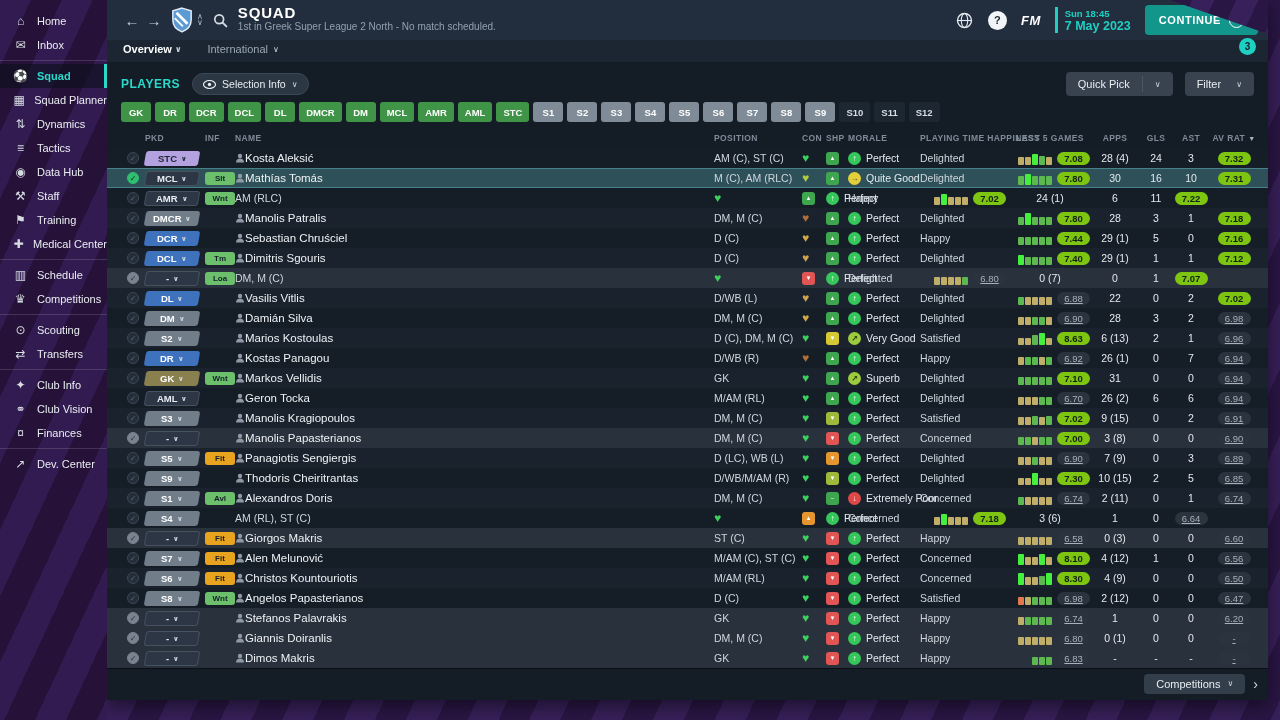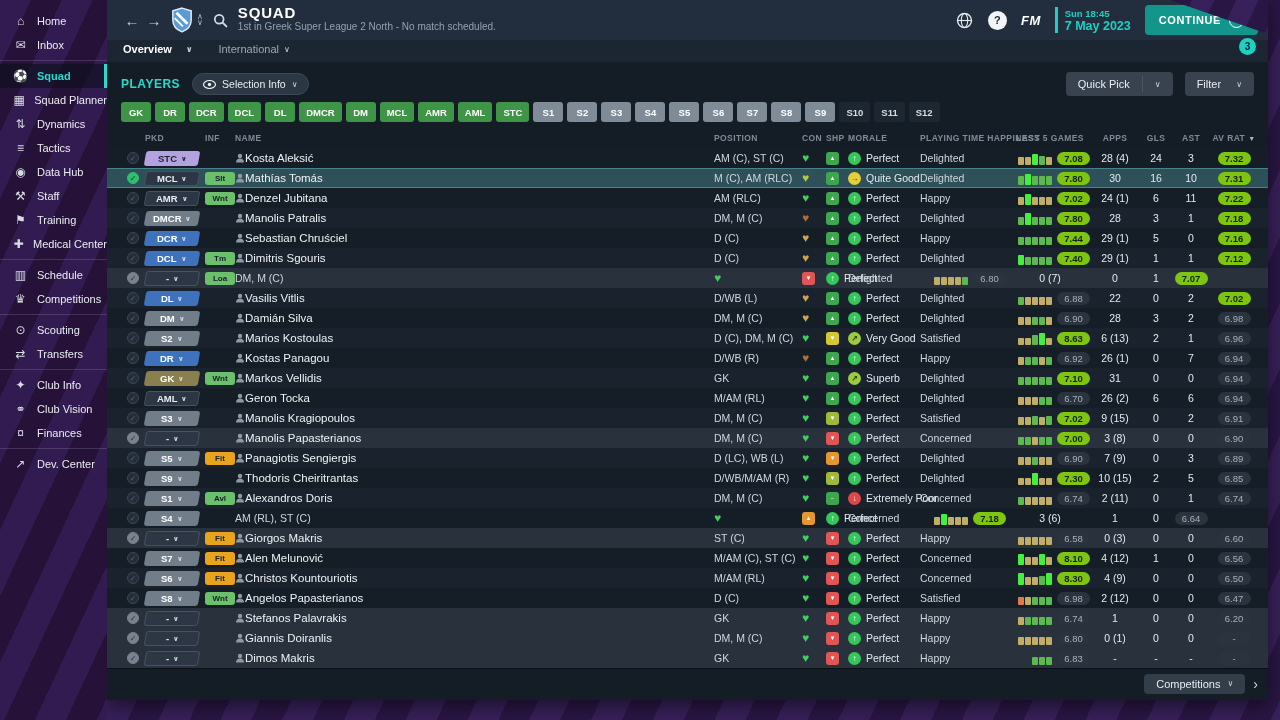--- a/index.html
+++ b/index.html
@@ -141,21 +141,21 @@
   .m-text { font-size:10.5px; color:#e4e9ee; }
   .happy-cell { font-size:10.5px; color:#cfd6dd; white-space:nowrap; }
 
   .last5 { display:flex; align-items:center; justify-content:flex-end; gap:5px; padding-right:2px; }
   .bars { display:flex; align-items:flex-end; gap:1px; height:14px; }
   .bar { width:6px; border-radius:1px; }
   .bar-G{background:#45ef3e;} .bar-g{background:#5cb84f;} .bar-t{background:#c0ad68;} .bar-o{background:#e2784e;} .bar-e{background:transparent;}
   .pill { min-width:33px; height:13px; border-radius:8px; display:flex; align-items:center; justify-content:center;
     font-size:9.5px; font-weight:bold; }
   .pill-green { background:#7dc510; color:#142019; }
-  .pill-none { background:#2a333e; color:#a7b1bc; font-weight:normal; }
+  .pill-none { background:#2a333e; color:#a7b1bc; font-weight:normal;text-decoration:underline; }
   .num-cell { text-align:center; font-size:10.5px; color:#e4e9ee; }
   .av-cell { display:flex; justify-content:center; }
 
   .table-footer { height:30px; border-top:1px solid #0b1016; display:flex; align-items:center; justify-content:flex-end; gap:8px; padding-right:10px; }
   .comp-btn { background:#333e4b; border:none; border-radius:4px; color:#e6ebf0; font-size:11px; height:20px; padding:0 12px; display:flex; align-items:center; gap:7px; cursor:pointer; }
   .next-btn { background:none; border:none; color:#cfd6dd; font-size:14px; cursor:pointer; }
 
   svg { display:block; }
 </style>
 </head>
@@ -296,21 +296,21 @@
           <span>CONTINUE</span>
           <span class="c-arrow">›</span>
         </button>
       </div>
       <div class="purple-corner"></div>
     </header>
     <div class="notif-badge">3</div>
 
     <nav class="tabbar" id="tabbar">
         <div class="t-wrap tab active">
-          <span style="display:flex;gap:14px;align-items:center">
+          <span style="display:flex;gap:3px;align-items:center">
             <span>Overview</span>
             <span class="chev">∨</span>
           </span>
           <span class="t-underline"></span>
         </div>
         <div class="t-wrap tab">
           <span style="display:flex;gap:5px;align-items:center">
             <span>International</span>
             <span class="chev">∨</span>
           </span>
@@ -488,29 +488,20 @@
             </span>
             <span>
               <span class="pkd-badge pkd-dark">
                 <span>AMR</span>
                 <span class="chev">∨</span>
               </span>
             </span>
             <span>
               <span class="inf-badge inf-green">Wnt</span>
             </span>
-            <span class="name-cell">
-              <span class="p-icon">
-                <svg width="10" height="10" viewBox="0 0 10 10" fill="#8f9aa6">
-                  <circle cx="5" cy="3" r="2.2"></circle>
-                  <path d="M1 9.4 C1 7 2.8 5.6 5 5.6 S9 7 9 9.4 Z"></path>
-                </svg>
-              </span>
-              <span class="p-name">Denzel Jubitana</span>
-            </span>
             <span class="pos-cell">AM (RLC)</span>
             <span class="heart h-green">♥</span>
             <span>
               <span class="shp shp-green">▲</span>
             </span>
             <span class="morale-cell">
               <span class="m-icon m-green">↑</span>
               <span class="m-text">Perfect</span>
             </span>
             <span class="happy-cell">Happy</span>

